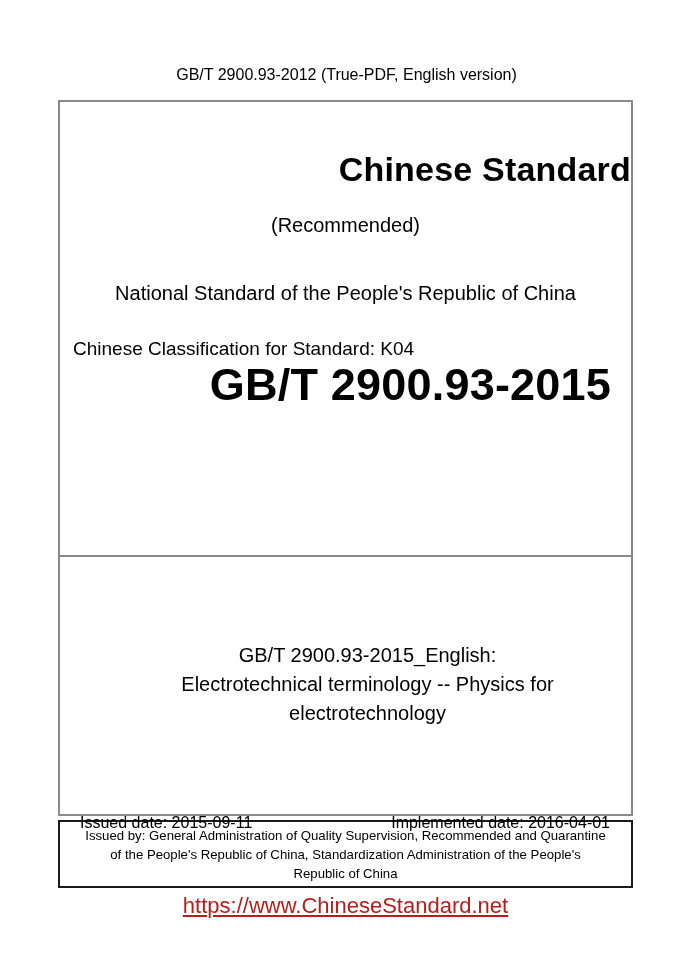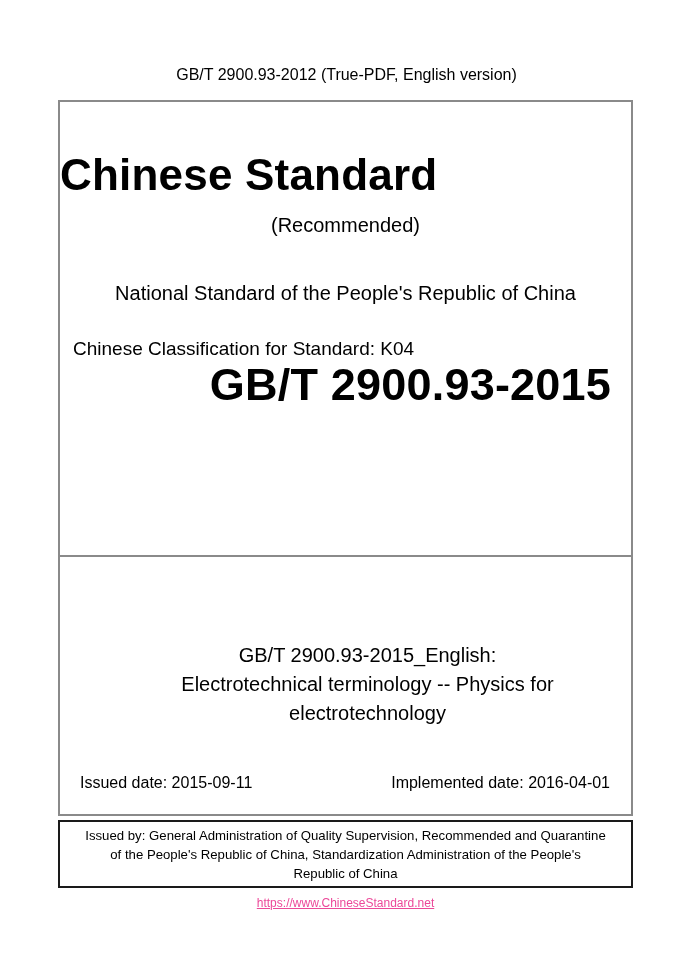--- a/index.html
+++ b/index.html
@@ -41,22 +41,22 @@
     align-items: center;
     justify-content: center;
   }
 
   .brand-row { position: relative; margin-top: 46px; height: 62px; }
   .brand-title {
     position: absolute;
     left: 0;
     width: 100%;
     top: 2px;
-    text-align: left;
-    font-size: 44px;
+    text-align: right;
+    font-size: 34px;
     font-weight: bold;
     letter-spacing: 0.2px;
   }
   .brand-gb {
     position: absolute;
     right: 14px;
     top: -8px;
     font-size: 50px;
     font-weight: bold;
     letter-spacing: 1px;
@@ -79,36 +79,36 @@
     line-height: 1.1;
     letter-spacing: 0.2px;
   }
 
   .eng-title { text-align: center; font-size: 20px; line-height: 29px; margin-left: 44px; }
   .eng-title.first { margin-top: 84px; }
 
   .dates-row {
     display: flex;
     justify-content: space-between;
-    margin-top: 46px;
+    margin-top: 86px;
     padding: 0 21px 0 20px;
     font-size: 16px;
   }
 
   .issuer-text {
     text-align: center;
     font-size: 13.2px;
     line-height: 19px;
     padding: 0 24px;
   }
 
   .footer { margin-top: 5px; text-align: center; }
   .footer-link {
-    color: #ec4899;
-    font-size: 12px;
+    color: #b91c1c;
+    font-size: 22px;
     text-decoration: underline;
     cursor: pointer;
   }
 </style>
 </head>
 <body>
 
 <div class="page">
 
   <div class="header-title">GB/T 2900.93-2012 (True-PDF, English version)</div>

